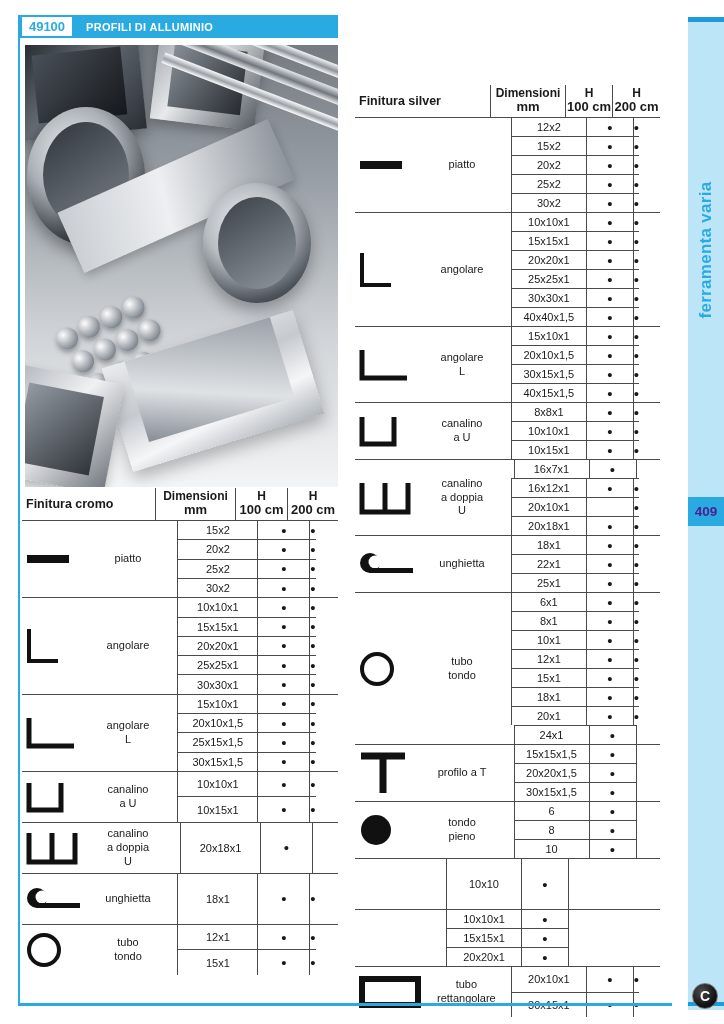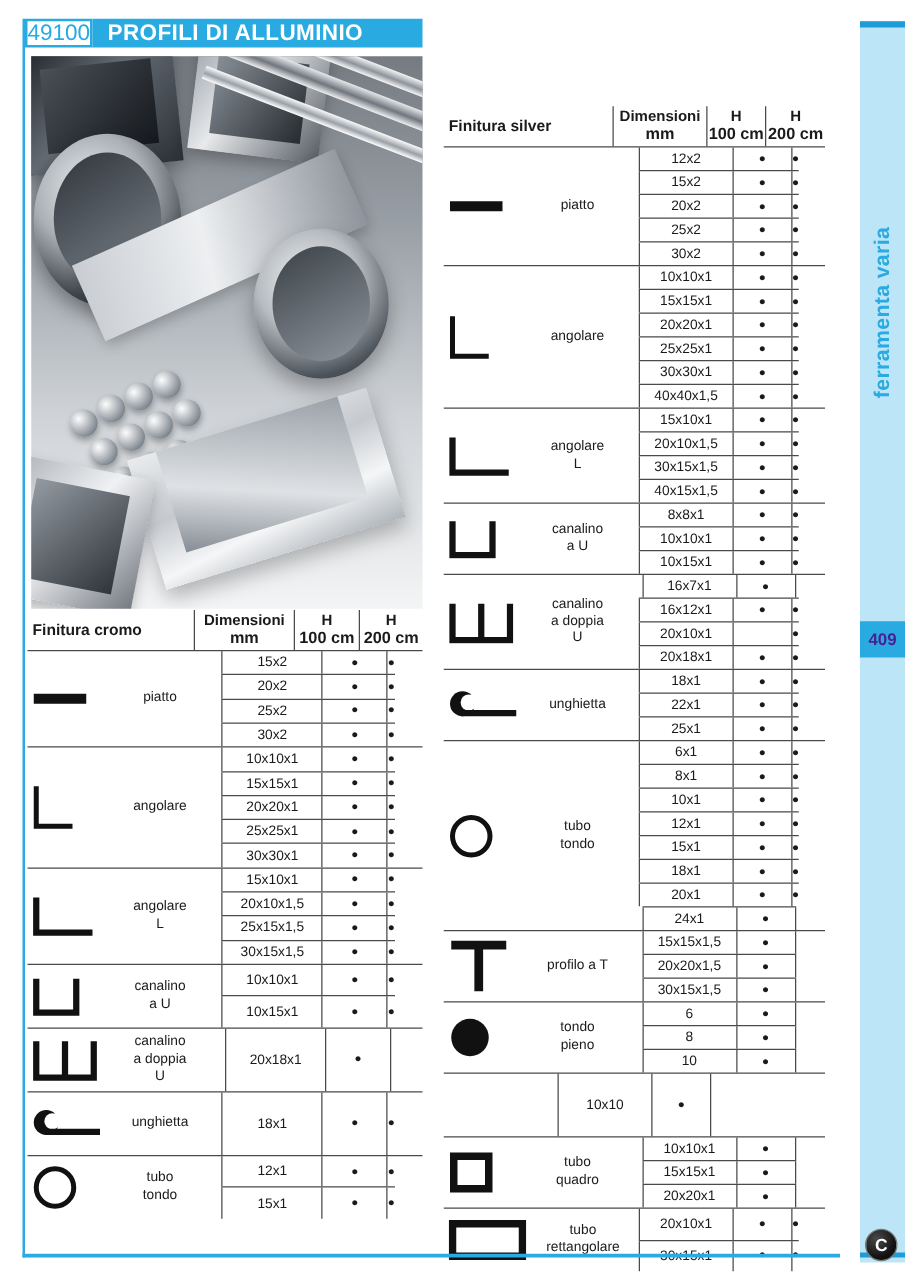--- a/index.html
+++ b/index.html
@@ -5,22 +5,22 @@
   html,body{margin:0;padding:0;background:#ffffff;}
   .page{position:relative;width:724px;height:1024px;background:#ffffff;overflow:hidden;
         font-family:"Liberation Sans",sans-serif;color:#1a1a1a;}
 
   
   .left-rule{position:absolute;left:18px;top:15px;width:2px;height:991px;background:var(--cyan);}
   .bottom-rule{position:absolute;left:18px;top:1003px;width:654px;height:3px;background:var(--cyan);}
 
   .header{position:absolute;left:20px;top:15px;width:318px;height:23px;display:flex;}
   .code-box{width:54px;height:23px;box-sizing:border-box;background:#fff;border:2px solid var(--cyan);
-            color:var(--cyan);font-size:18px;font-weight:normal;display:flex;align-items:center;justify-content:center;}
-  .title-bar{flex:1;background:var(--cyan);color:#fff;font-size:18px;font-weight:bold;letter-spacing:.3px;
+            color:var(--cyan);font-size:13px;font-weight:bold;display:flex;align-items:center;justify-content:center;}
+  .title-bar{flex:1;background:var(--cyan);color:#fff;font-size:11px;font-weight:bold;letter-spacing:.3px;
              display:flex;align-items:center;padding-left:12px;}
 
   
   .sidebar{position:absolute;left:688px;top:17px;width:36px;height:993px;background:var(--sidebar);}
   .sidebar-cap-top{position:absolute;left:0;top:0;width:36px;height:5px;background:var(--cyan-dark);}
   .sidebar-cap-bottom{position:absolute;left:0;top:985px;width:36px;height:4px;background:var(--cyan-dark);}
   .side-label{position:absolute;left:50%;top:233px;transform:translate(-50%,-50%) rotate(-90deg);
               white-space:nowrap;color:var(--cyan);font-size:17px;font-weight:bold;letter-spacing:.3px;}
   .page-badge{position:absolute;left:0;top:480px;width:36px;height:29px;background:var(--cyan);
               color:#4c1d95;font-size:13.5px;font-weight:bold;display:flex;align-items:center;justify-content:center;}
@@ -673,28 +673,20 @@
         <div class="pgroup">
           <div class="grows">
             <div class="prow">
               <div class="cell c-dim">10x10</div>
               <div class="cell c-h">•</div>
               <div class="cell c-h c-h2"></div>
             </div>
           </div>
         </div>
         <div class="pgroup">
-          <div class="gname">
-            <span class="gicon">
-              <svg width="36" height="34" viewBox="0 0 36 34">
-                <rect x="4" y="4" width="28" height="26" fill="none" stroke="#111" stroke-width="6"></rect>
-              </svg>
-            </span>
-            <span class="glabel">tubo quadro</span>
-          </div>
           <div class="grows">
             <div class="prow">
               <div class="cell c-dim">10x10x1</div>
               <div class="cell c-h">•</div>
               <div class="cell c-h c-h2"></div>
             </div>
             <div class="prow">
               <div class="cell c-dim">15x15x1</div>
               <div class="cell c-h">•</div>
               <div class="cell c-h c-h2"></div>

